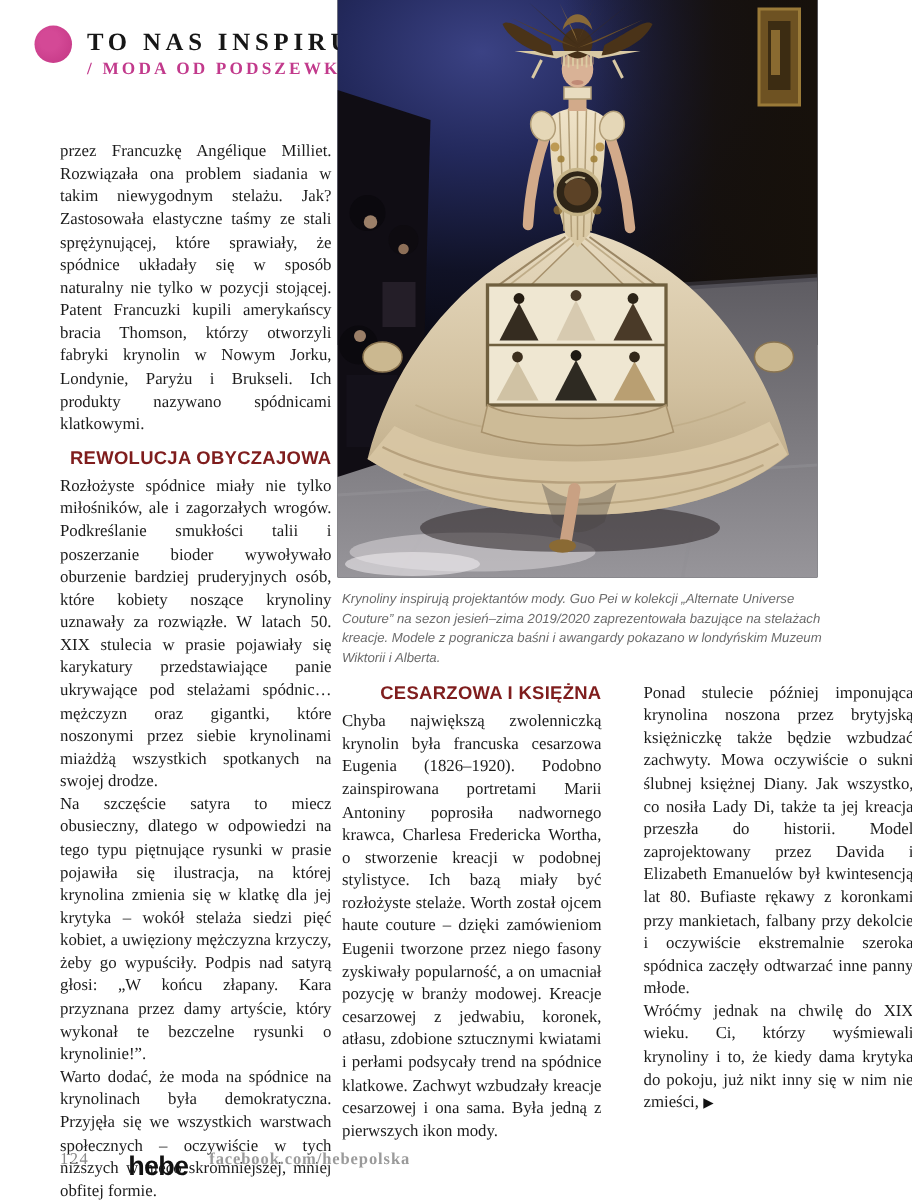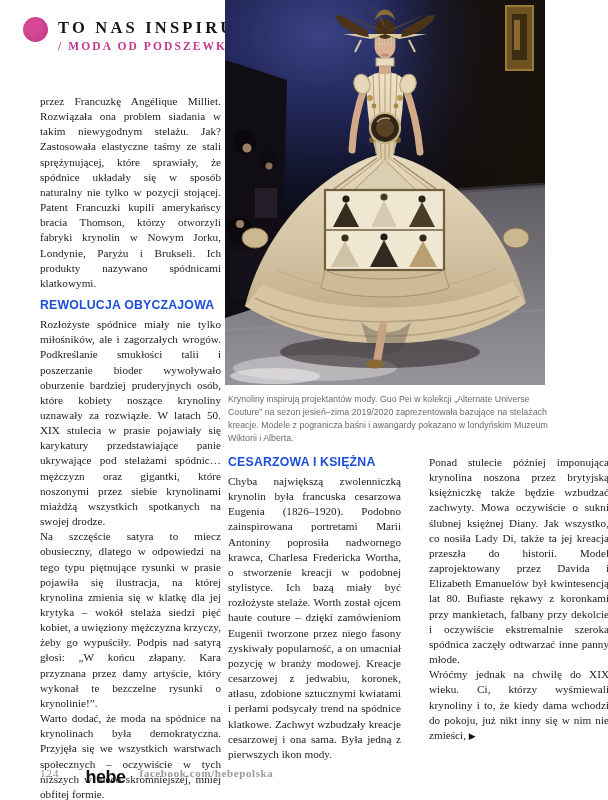--- a/index.html
+++ b/index.html
@@ -15,32 +15,32 @@
     letter-spacing:3.2px;color:#161616;font-family:"Liberation Serif",serif;}
   .hdr-sub{position:absolute;left:58px;top:40px;font-size:11.5px;font-weight:bold;
     letter-spacing:2.1px;color:#c23a8c;font-family:"Liberation Serif",serif;}
   
   .col{position:absolute;font-size:11.2px;line-height:15.15px;text-align:justify;}
   .col p{margin:0;}
   .col-left{left:40px;top:94px;width:181px;}
   .col-mid{left:228px;top:455px;width:173px;}
   .col-right{left:429px;top:455px;width:180px;}
   h3.pinkhead{
-    margin:7px 0 5px 0;text-align:left;font-family:"Liberation Sans",sans-serif;
-    font-size:12.3px;font-weight:bold;color:#1d4ed8;letter-spacing:0.2px;line-height:14px;
+    margin:7px 0 5px 0;text-align:right;font-family:"Liberation Sans",sans-serif;
+    font-size:12.3px;font-weight:bold;color:#7f1d1d;letter-spacing:0.2px;line-height:14px;
   }
   .col-mid h3.pinkhead{margin-top:0;}
   .arrow-glyph{font-family:"DejaVu Sans",sans-serif;font-size:9px;color:#111;}
   
   .photo{position:absolute;left:225px;top:0;width:320px;height:385px;background:#0d0d17;}
   .photo svg{display:block;}
   .caption{
     position:absolute;left:228px;top:393px;width:334px;
     font-family:"Liberation Sans",sans-serif;font-size:8.8px;line-height:13px;
-    color:#6b6b6b;text-align:left;
+    color:#6b6b6b;text-align:left;font-style:italic;
   }
   
   .footer{position:absolute;left:40px;top:767px;width:520px;display:flex;align-items:flex-start;gap:14px;}
   .pageno{font-size:11px;color:#8a8a8a;font-family:"Liberation Serif",serif;letter-spacing:1px;}
   .brand{font-size:18px;font-weight:bold;color:#111;font-family:"Liberation Sans",sans-serif;letter-spacing:-0.5px;padding-left:12px;}
   .fblink{font-size:11px;color:#9a9a9a;font-family:"Liberation Serif",serif;letter-spacing:0.6px;font-weight:bold;}
 </style>
 </head>
 <body>
 
@@ -235,21 +235,21 @@
 
   <div class="caption">Krynoliny inspirują projektantów mody. Guo Pei w kolekcji „Alternate Universe Couture” na sezon jesień–zima 2019/2020 zaprezentowała bazujące na stelażach kreacje. Modele z pogranicza baśni i awangardy pokazano w londyńskim Muzeum Wiktorii i Alberta.</div>
 
   <div class="col col-mid">
     <h3 class="pinkhead">CESARZOWA I KSIĘŻNA</h3>
     <p>Chyba największą zwolenniczką krynolin była francuska cesarzowa Eugenia (1826–1920). Podobno zainspirowana portretami Marii Antoniny poprosiła nadwornego krawca, Charlesa Fredericka Wortha, o stworzenie kreacji w podobnej stylistyce. Ich bazą miały być rozłożyste stelaże. Worth został ojcem haute couture – dzięki zamówieniom Eugenii tworzone przez niego fasony zyskiwały popularność, a on umacniał pozycję w branży modowej. Kreacje cesarzowej z jedwabiu, koronek, atłasu, zdobione sztucznymi kwiatami i perłami podsycały trend na spódnice klatkowe. Zachwyt wzbudzały kreacje cesarzowej i ona sama. Była jedną z pierwszych ikon mody.</p>
   </div>
 
   <div class="col col-right">
     <p>Ponad stulecie później imponująca krynolina noszona przez brytyjską księżniczkę także będzie wzbudzać zachwyty. Mowa oczywiście o sukni ślubnej księżnej Diany. Jak wszystko, co nosiła Lady Di, także ta jej kreacja przeszła do historii. Model zaprojektowany przez Davida i Elizabeth Emanuelów był kwintesencją lat 80. Bufiaste rękawy z koronkami przy mankietach, falbany przy dekolcie i oczywiście ekstremalnie szeroka spódnica zaczęły odtwarzać inne panny młode.</p>
-    <p><span>Wróćmy jednak na chwilę do XIX wieku. Ci, którzy wyśmiewali krynoliny i to, że kiedy dama wchodzi do pokoju, już nikt inny się w nim nie zmieści,</span> <span class="arrow-glyph">▶</span></p>
+    <p><span>Wróćmy jednak na chwilę do XIX wieku. Ci, którzy wyśmiewali krynoliny i to, że kiedy dama krytyka do pokoju, już nikt inny się w nim nie zmieści,</span> <span class="arrow-glyph">▶</span></p>
   </div>
 
   <div class="footer">
     <span class="pageno">124</span>
     <span class="brand">hebe</span>
     <span class="fblink">facebook.com/hebepolska</span>
   </div>
 
 </div>
 

